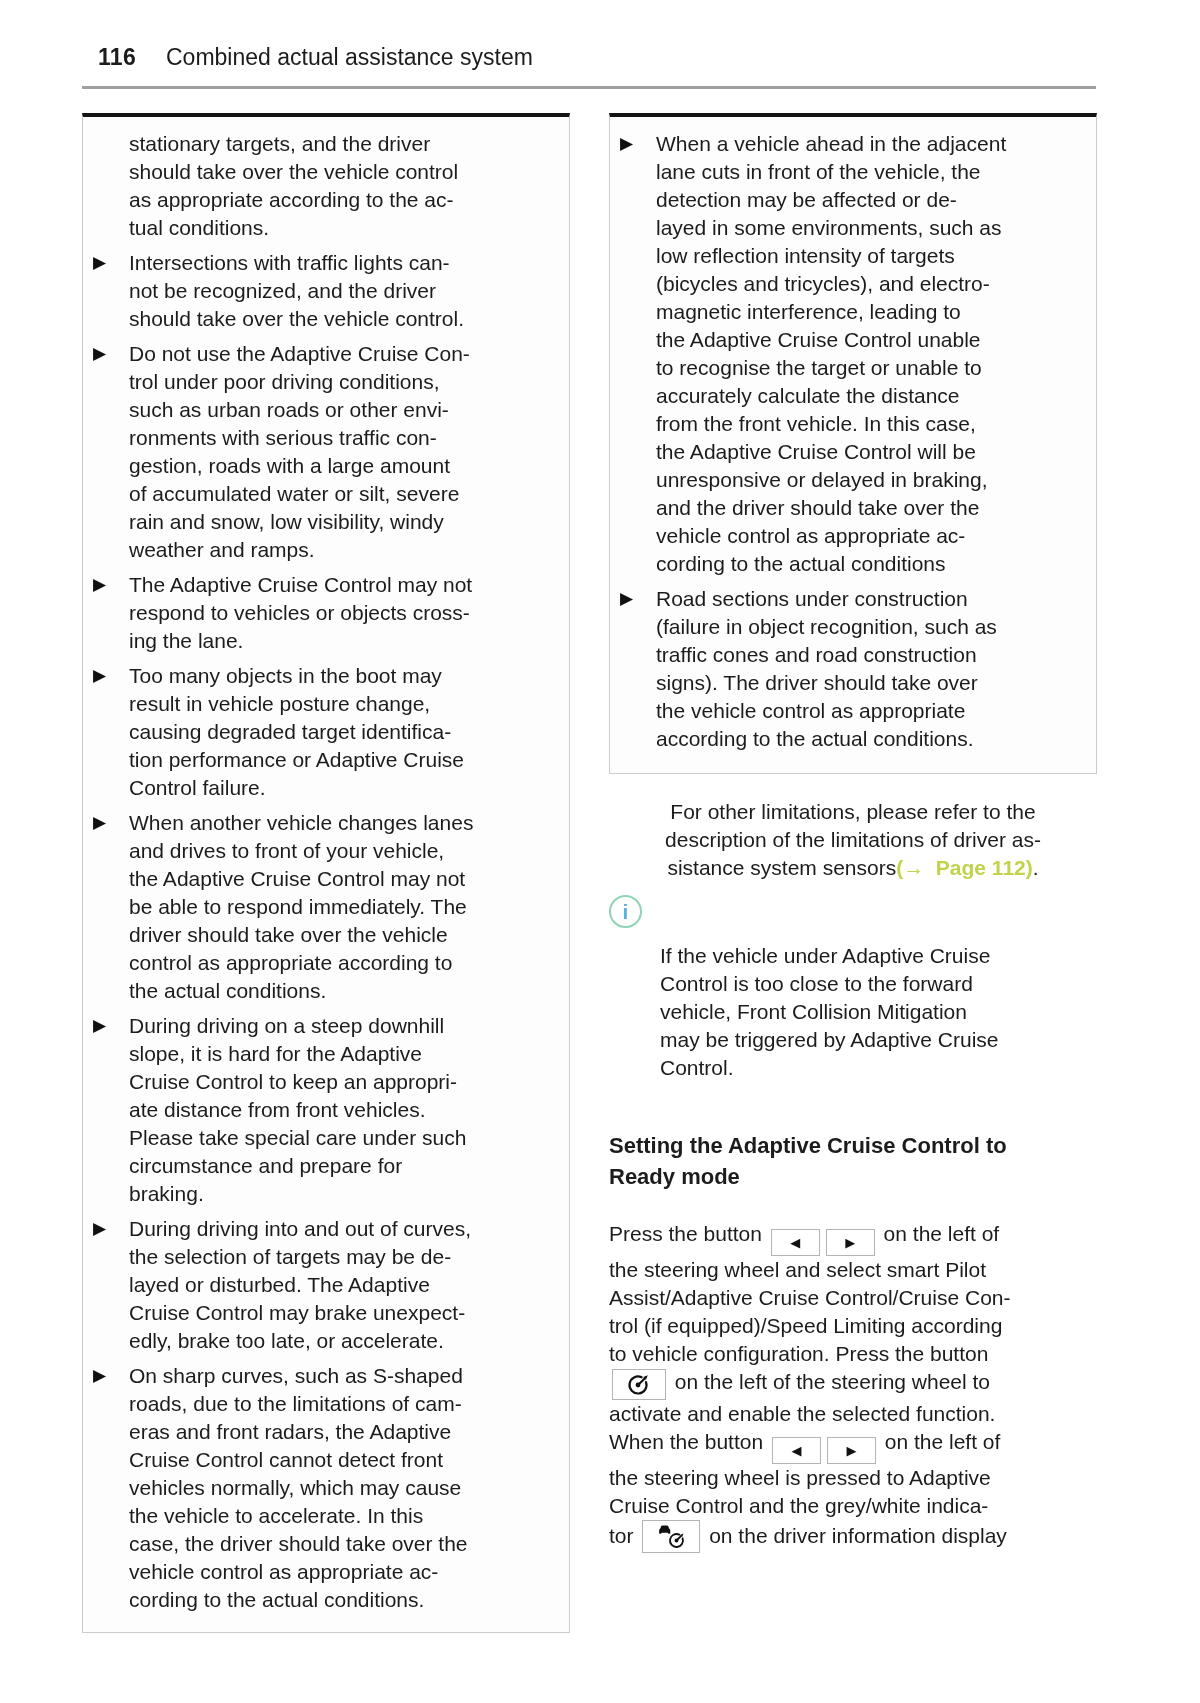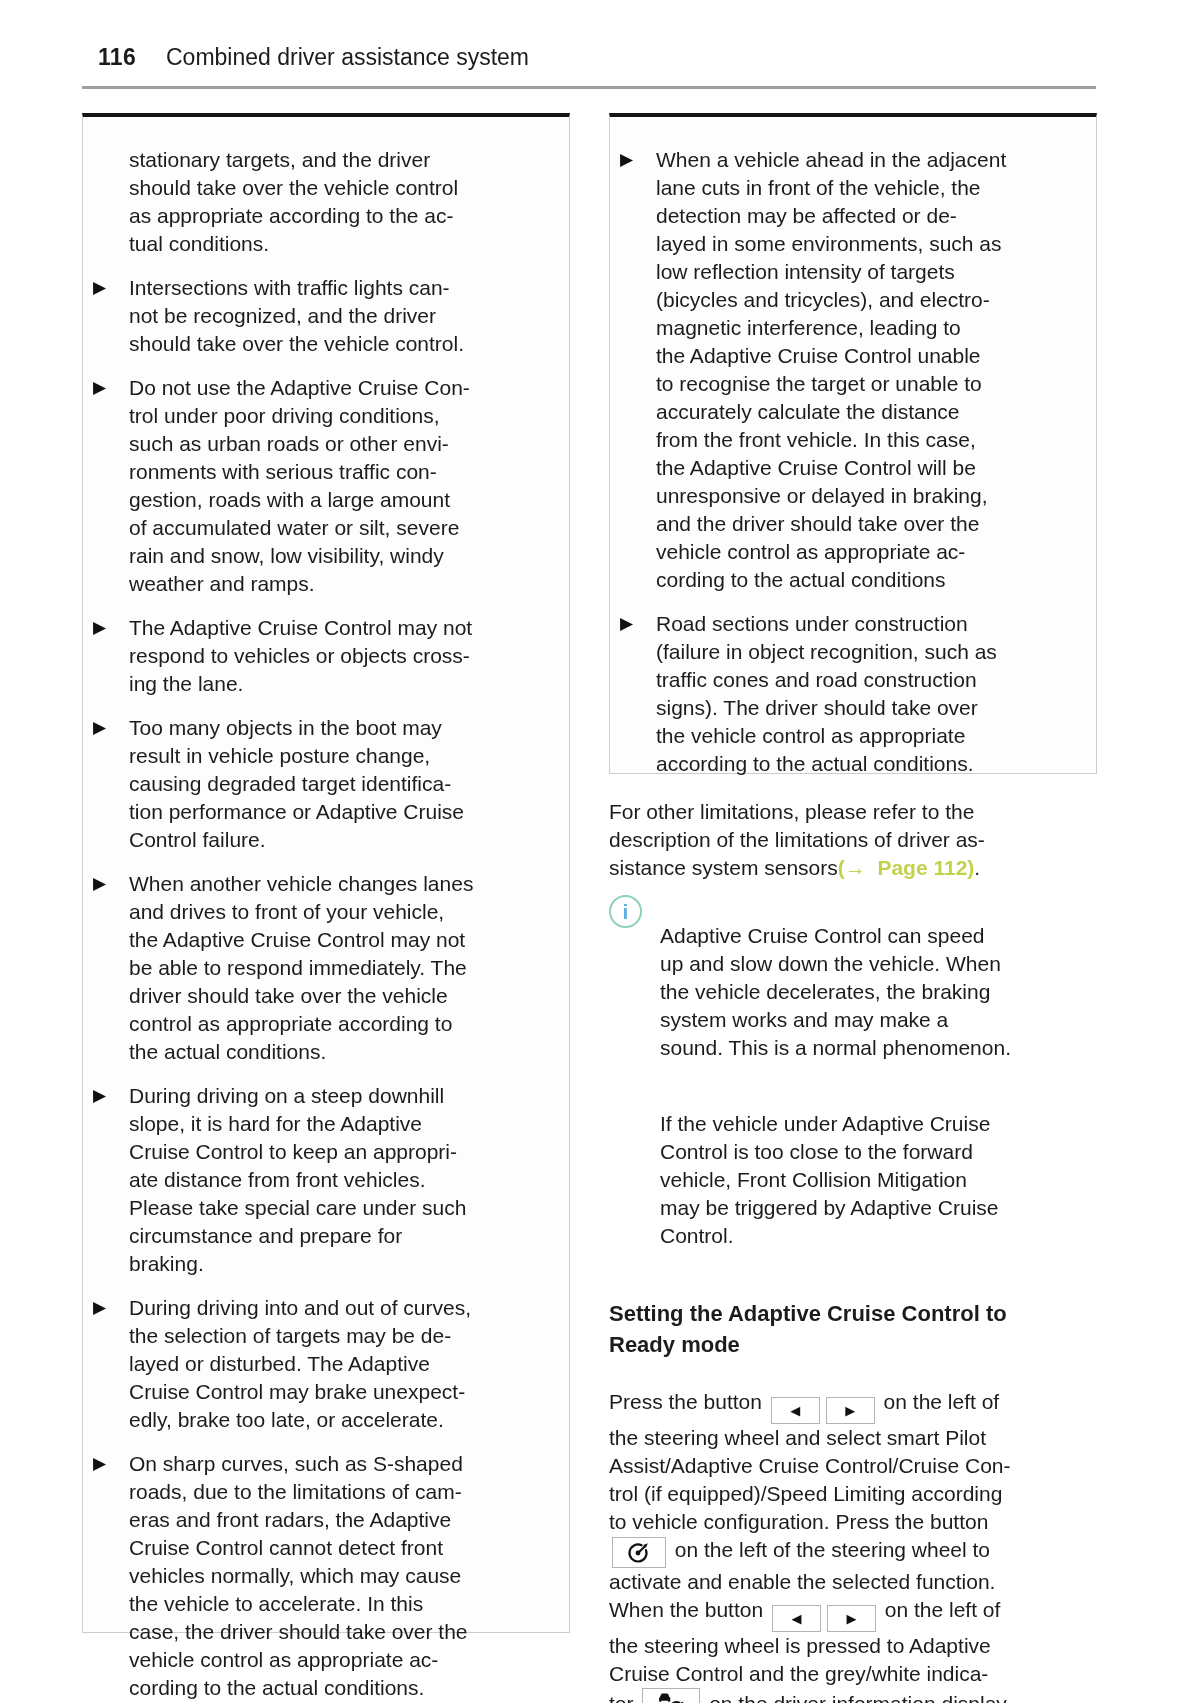--- a/index.html
+++ b/index.html
@@ -15,29 +15,29 @@
   .panel{
     position:absolute;box-sizing:border-box;background:#fdfdfd;
     border:1px solid var(--box-side-border,#cccccc);
     border-top:4px solid var(--box-top-border,#141414);
     padding:13px 6px 8px 0;
   }
   #left-panel{left:82px;top:113px;width:488px;height:1520px;}
   #right-panel{left:609px;top:113px;width:488px;height:661px;}
 
   .bullet-item{
-    position:relative;padding-left:46px;margin:16px 0 7px 0;
+    position:relative;padding-left:46px;margin:0 0 7px 0;
     font-size:21px;line-height:28px;white-space:pre-line;
   }
   .bullet-item .marker{
     position:absolute;left:10px;top:0px;font-size:17px;line-height:28px;white-space:normal;color:#111;
   }
 
   #right-col{position:absolute;left:609px;top:774px;width:488px;font-size:21px;line-height:28px;}
-  .para{white-space:pre-line;}
+  .para{white-space:pre-line;text-align:center;}
   .para.limitations{margin-top:24px;}
   .xref{color:var(--link,#c3d24b);font-weight:bold;}
   .note{display:flex;margin-top:12px;}
   .note-icon-col{width:51px;flex:none;padding-top:1px;}
   .info-badge{
     display:inline-flex;width:33px;height:33px;border-radius:50%;box-sizing:border-box;
     border:2.5px solid var(--info-circle,#8fd3b6);color:var(--info-letter,#5fb0dc);
     align-items:center;justify-content:center;font-size:21px;font-weight:bold;
   }
   .note-text{flex:1;white-space:pre-line;}
@@ -50,21 +50,21 @@
     vertical-align:-6px;margin:0 3px;white-space:normal;
   }
   .keybtn .tri{font-size:13px;color:#111;line-height:1;font-family:"DejaVu Sans",sans-serif;}
   .keybtn.sq{width:54px;height:31px;vertical-align:-8px;}
   .keybtn.acc{width:58px;height:33px;}
 </style>
 </head>
 <body>
 
 <div class="page-number">116</div>
-<div class="page-title">Combined driver assistance system</div>
+<div class="page-title">Combined actual assistance system</div>
 <div class="header-rule"></div>
 
 <div class="panel" id="left-panel">
     <div class="bullet-item">stationary targets, and the driver
 should take over the vehicle control
 as appropriate according to the ac-
 tual conditions.</div>
     <div class="bullet-item"><span class="marker">▶</span>Intersections with traffic lights can-
 not be recognized, and the driver
 should take over the vehicle control.</div>
@@ -143,25 +143,20 @@
 description of the limitations of driver as-
 sistance system sensors<span class="xref">(→ &nbsp;Page 112)</span>.</div>
 
   <div class="note">
     <div class="note-icon-col">
       <span class="info-badge">
           <span>i</span>
         </span>
     </div>
     <div class="note-text">
-      <div>Adaptive Cruise Control can speed
-up and slow down the vehicle. When
-the vehicle decelerates, the braking
-system works and may make a
-sound. This is a normal phenomenon.</div>
       <div class="note-para2">If the vehicle under Adaptive Cruise
 Control is too close to the forward
 vehicle, Front Collision Mitigation
 may be triggered by Adaptive Cruise
 Control.</div>
     </div>
   </div>
 
   <h2 class="section-heading">Setting the Adaptive Cruise Control to
 Ready mode</h2>

